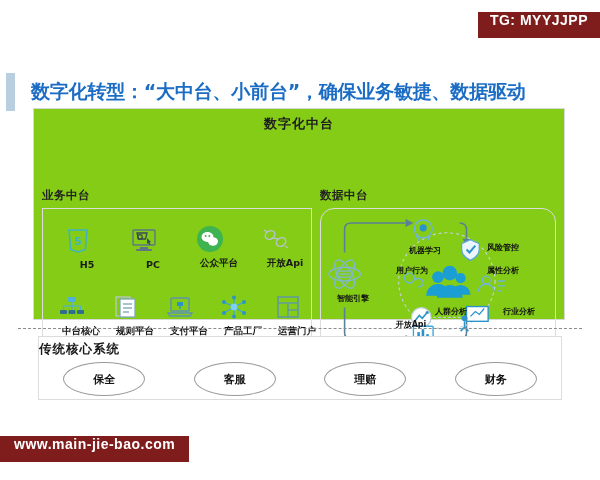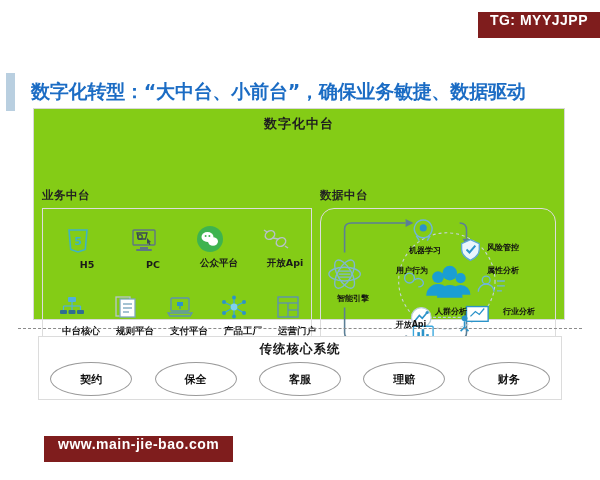--- a/index.html
+++ b/index.html
@@ -33,21 +33,20 @@
     height: 26px;
     padding: 0 12px;
     font-size: 14px;
   }
   #wm-url {
     left: 0;
     bottom: 18px;
     height: 26px;
     padding: 0 14px;
     font-size: 14px;
-    margin-left: 44px;
   }
 
   
   #title-row {
     position: absolute;
     left: 0;
     top: 72px;
     width: 600px;
     height: 40px;
     display: flex;
@@ -187,21 +186,20 @@
     position: absolute;
     left: 38px;
     top: 336px;
     width: 524px;
     height: 64px;
     border: 1px solid #dcdcdc;
     box-sizing: border-box;
     background: #fff;
   }
   #legacy-title {
-    text-align: center;
     font-size: 12.5px;
     font-weight: bold;
     color: #1a1a1a;
     padding-top: 4px;
     letter-spacing: 1px;
   }
   #legacy-ellipses {
     display: flex;
     justify-content: space-around;
     align-items: center;
@@ -488,21 +486,20 @@
     </div>
 
   </div>
 </div>
 
 <div id="dashed-sep"></div>
 
 <div id="legacy-card">
   <div id="legacy-title">传统核心系统</div>
   <div id="legacy-ellipses">
-    <div class="ellipse">契约</div>
     <div class="ellipse">保全</div>
     <div class="ellipse">客服</div>
     <div class="ellipse">理赔</div>
     <div class="ellipse">财务</div>
   </div>
 </div>
 
 <div class="wm" id="wm-url">
   <span>www.main-jie-bao.com</span>
 </div>

